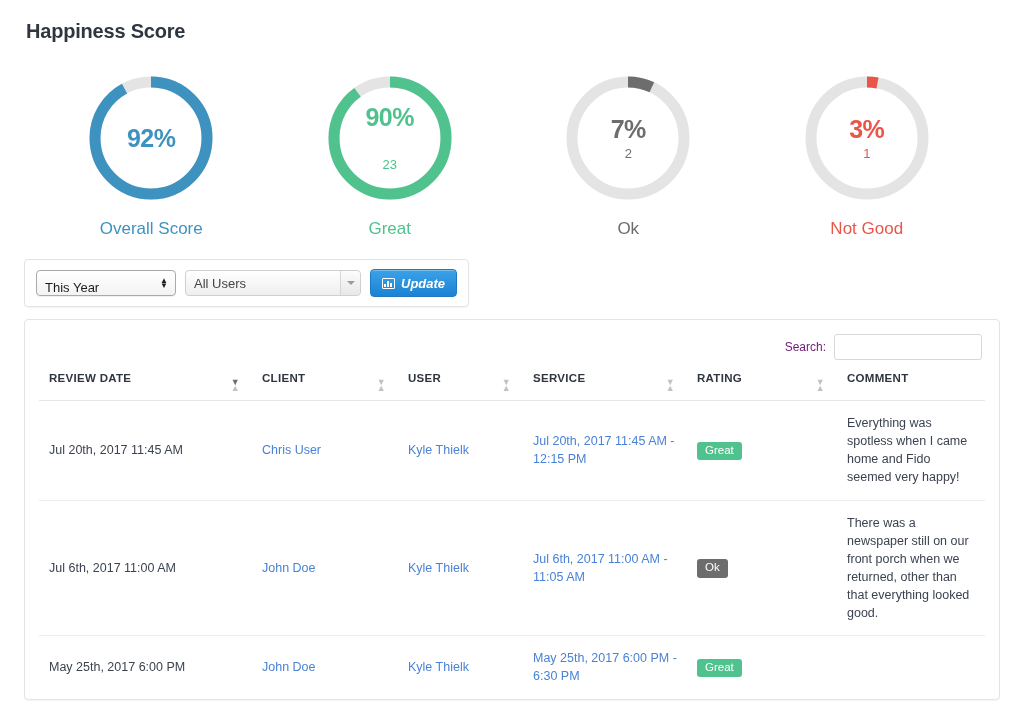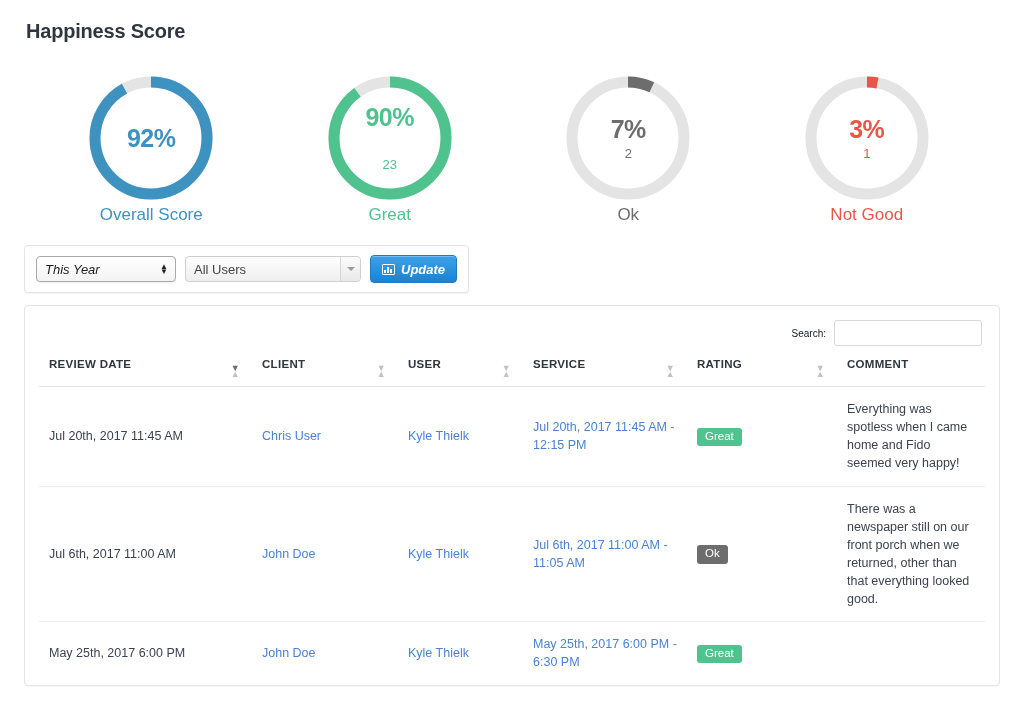--- a/index.html
+++ b/index.html
@@ -54,20 +54,21 @@
   .donut-pct {
     font-size: 25px;
     font-weight: bold;
     letter-spacing: -0.5px;
   }
   .donut-count {
     font-size: 13px;
     margin-top: 5px;
   }
   .donut-label {
+    margin-top: 14px;
     font-size: 17px;
   }
 
   
   .filter-bar {
     margin-top: 20px;
     display: inline-flex;
     align-items: center;
     gap: 9px;
     background: #ffffff;
@@ -77,26 +78,25 @@
     box-shadow: 0 1px 1px rgba(0,0,0,0.04);
   }
   .native-select {
     position: relative;
     width: 140px;
     height: 26px;
     background: linear-gradient(#ffffff, #f3f3f3);
     border: 1px solid #a9a9a9;
     border-radius: 4px;
     display: flex;
-    align-items: center;
+    align-items: flex-end;
     padding: 0 24px 0 8px;
     font-size: 13px;
     color: #1d1d1d;
     box-shadow: 0 1px 0 rgba(0,0,0,0.05);
-    font-style: italic;
   }
   .native-select .updown {
     position: absolute;
     right: 7px;
     top: 50%;
     transform: translateY(-50%);
     display: flex;
     flex-direction: column;
     line-height: 5px;
     font-size: 8px;
@@ -173,21 +173,21 @@
     padding: 14px 14px 0 14px;
   }
   .search-row {
     display: flex;
     justify-content: flex-end;
     align-items: center;
     gap: 8px;
     padding-right: 3px;
     margin-bottom: 12px;
   }
-  .search-label { font-size: 10px; color: #0f172a; }
+  .search-label { font-size: 12px; color: #701a75; }
   .search-input {
     width: 148px;
     height: 26px;
     border: 1px solid #d8d8d8;
     border-radius: 3px;
     padding: 0 6px;
     font-size: 13px;
     font-family: "Liberation Sans", sans-serif;
     outline: none;
     color: #333;

